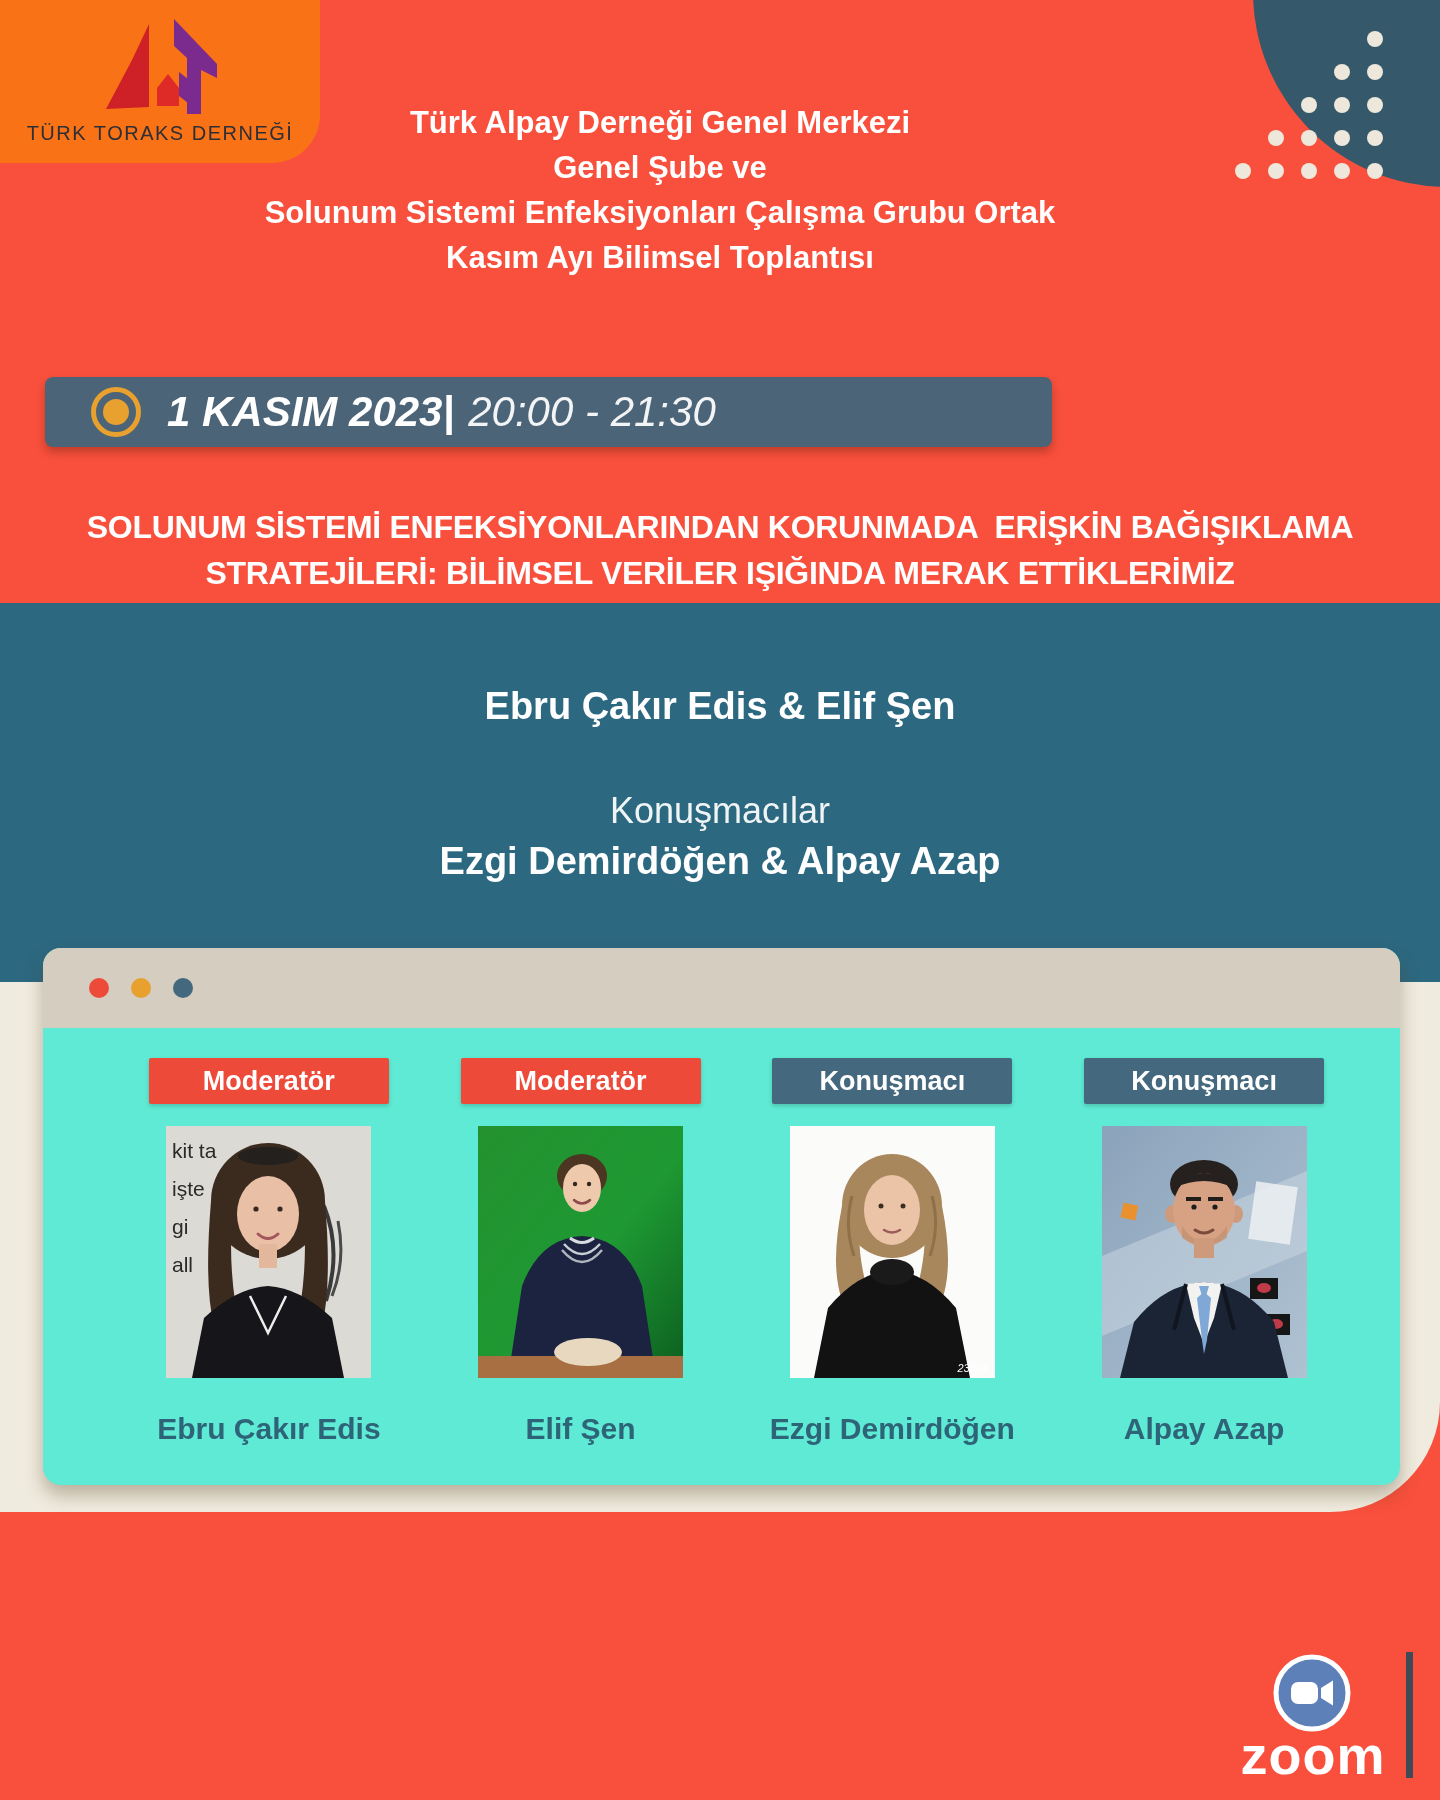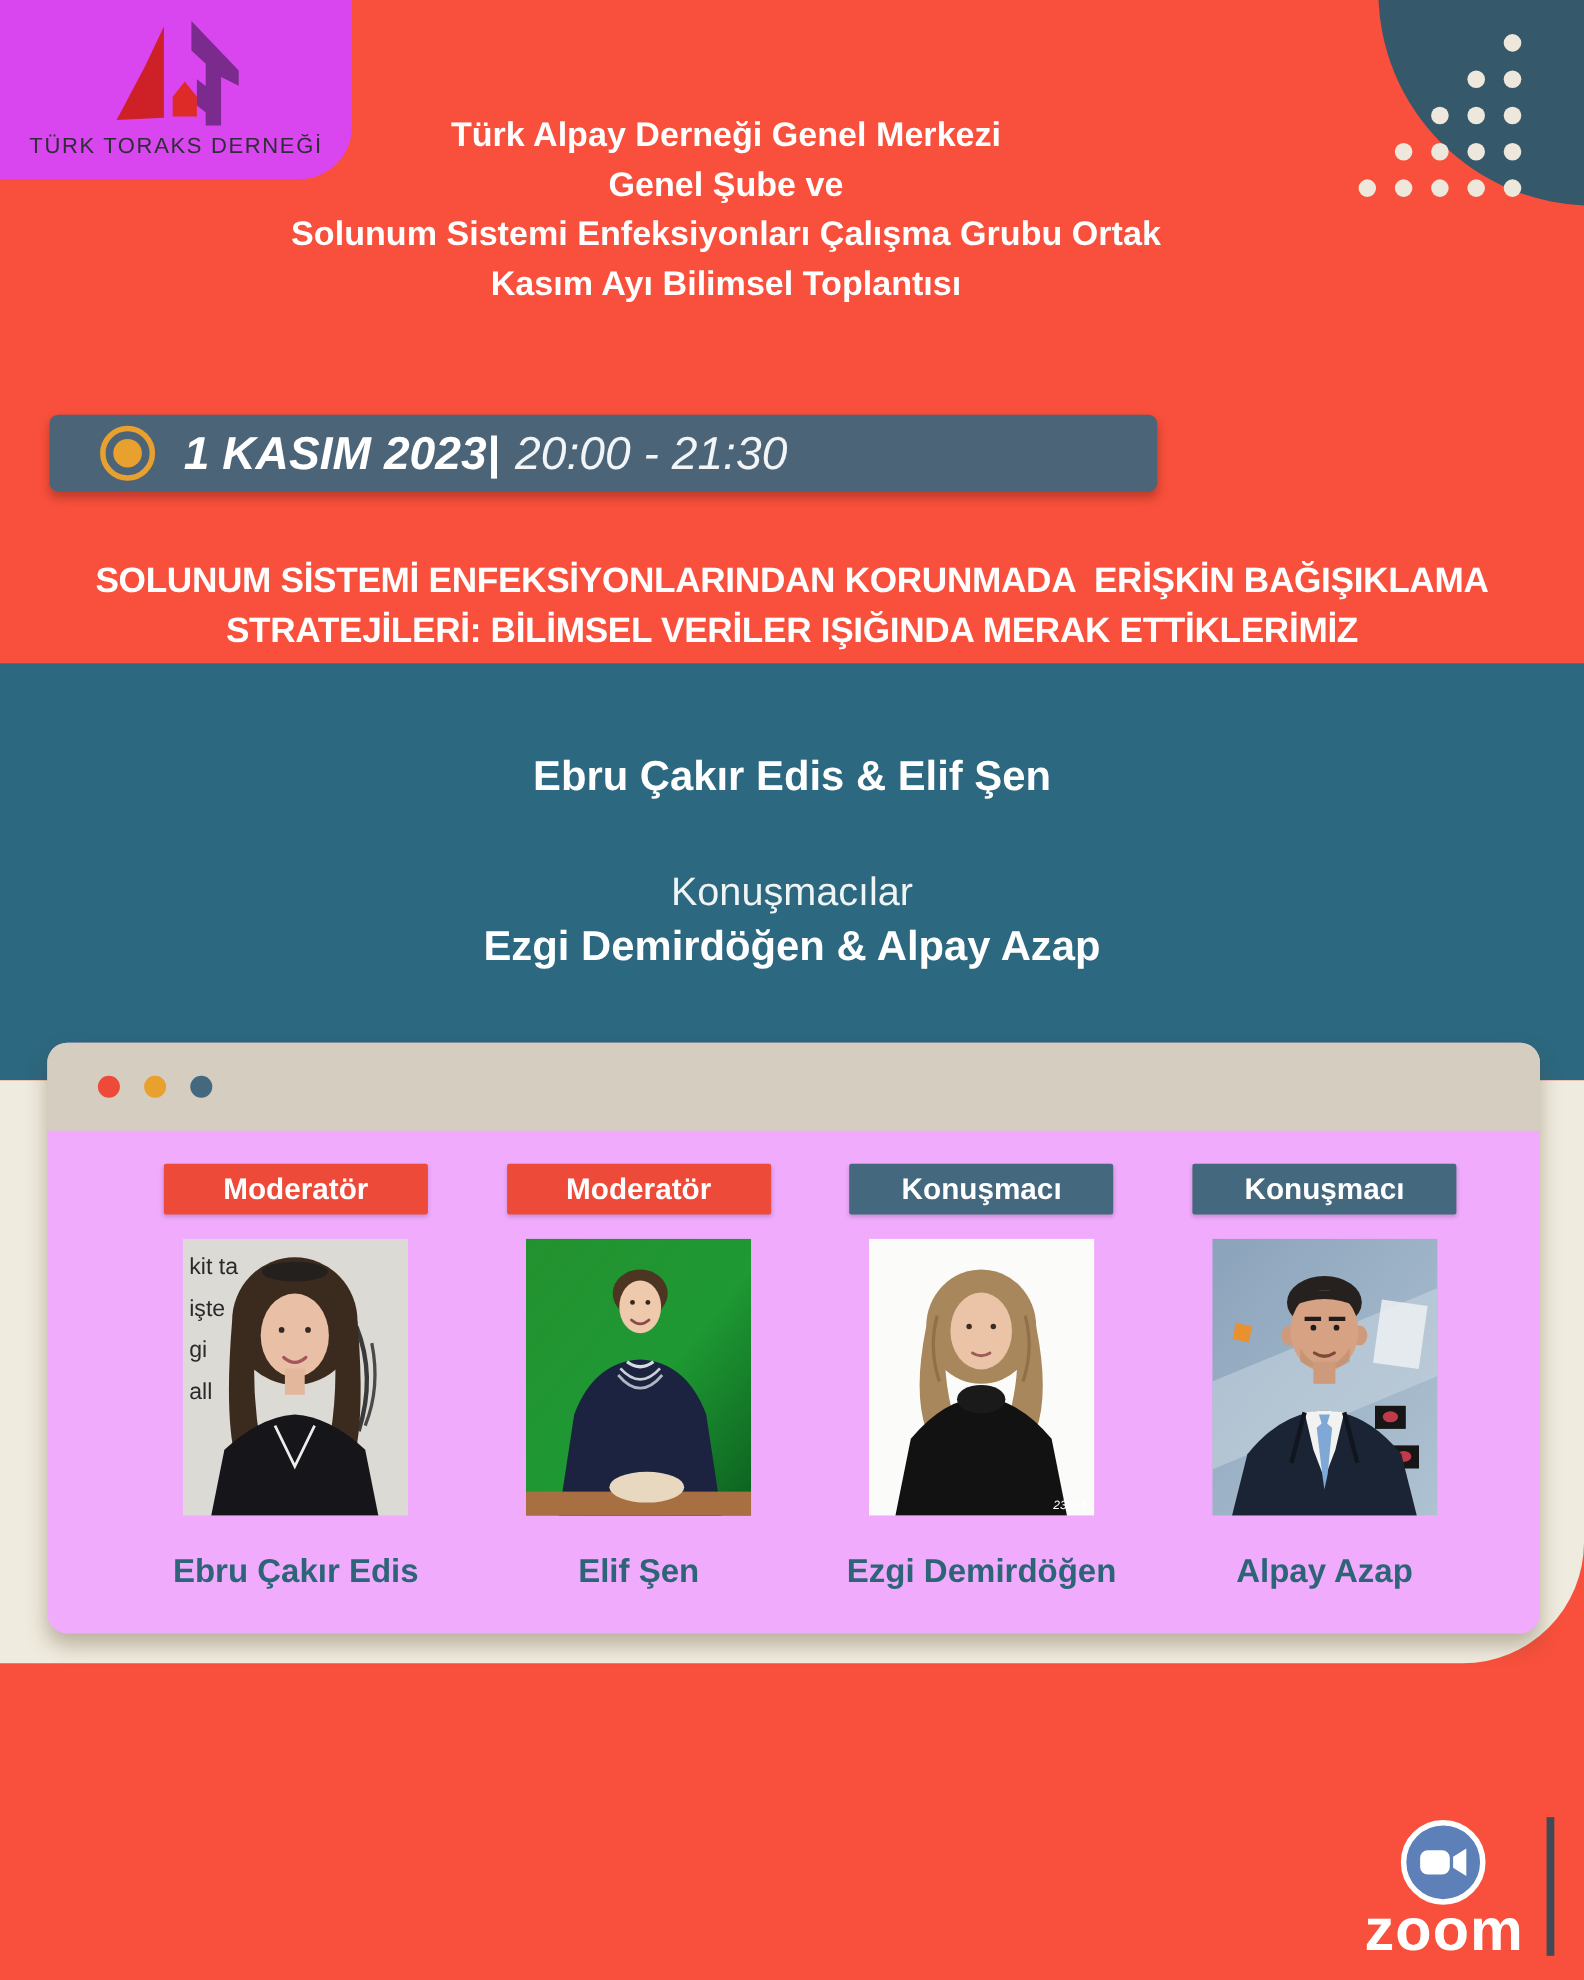--- a/index.html
+++ b/index.html
@@ -10,21 +10,21 @@
     font-family:"Liberation Sans", sans-serif;
   }
   
   .teal-band { position:absolute; left:0; top:603px; width:1440px; height:379px; background:#2C6880; }
   .cream-band { position:absolute; left:0; top:982px; width:1440px; height:530px; background:#EFEBDE; border-radius:0 0 110px 0; }
   .corner-circle { position:absolute; left:1253px; top:-203px; width:390px; height:390px; border-radius:50%; background:#35596B; }
   .dots-wrap { position:absolute; left:1230px; top:28px; width:160px; height:160px; }
   .tri-dot { position:absolute; width:16px; height:16px; border-radius:50%; background:#EDE8DB; }
 
   
-  .logo-box { position:absolute; left:0; top:0; width:320px; height:163px; background:#d946ef; border-radius:0 0 48px 0; }
+  .logo-box { position:absolute; left:0; top:0; width:320px; height:163px; background:#f97316; border-radius:0 0 48px 0; }
   .logo-art { position:absolute; left:104px; top:16px; width:115px; height:100px; }
   .logo-text { position:absolute; left:0; top:122px; width:320px; text-align:center;
     font-size:20px; font-weight:500; letter-spacing:1.5px; color:#2E2E36; }
 
   
   .title-block { position:absolute; left:210px; top:100px; width:900px; text-align:center;
     color:#fff; font-weight:bold; font-size:31px; line-height:45px; }
 
   
   .date-banner { position:absolute; left:45px; top:377px; width:1007px; height:70px;
@@ -45,21 +45,21 @@
 
   
   .teal-text { position:absolute; left:0; width:1440px; text-align:center; color:#EFF4F5; }
   .heading-moderators { top:636px; font-size:36px; }
   .names-moderators   { top:685px; font-size:38px; font-weight:bold; color:#fff; }
   .heading-speakers   { top:790px; font-size:36px; }
   .names-speakers     { top:840px; font-size:38px; font-weight:bold; color:#fff; }
 
   
   .browser-card { position:absolute; left:43px; top:948px; width:1357px; height:537px;
-    background:#f0abfc; border-radius:18px; box-shadow:0 10px 18px rgba(90,65,40,.35); }
+    background:#5eead4; border-radius:18px; box-shadow:0 10px 18px rgba(90,65,40,.35); }
   .card-header { height:80px; background:#D4CDC0; border-radius:18px 18px 0 0;
     display:flex; align-items:center; padding-left:46px; }
   .win-dot { width:20px; height:20px; border-radius:50%; margin-right:22px; }
   .card-body { display:grid; grid-template-columns:repeat(4,1fr); padding:22px 40px 0 70px; }
   .person-cell { display:flex; flex-direction:column; align-items:center; }
   .role-badge { width:240px; height:46px; margin-top:8px; border-radius:2px;
     display:flex; align-items:center; justify-content:center;
     color:#fff; font-weight:bold; font-size:27px; box-shadow:0 2px 4px rgba(0,0,0,.18); }
   .photo-frame { width:205px; height:252px; margin-top:22px; overflow:hidden; }
   .photo-frame svg { display:block; width:100%; height:100%; }

